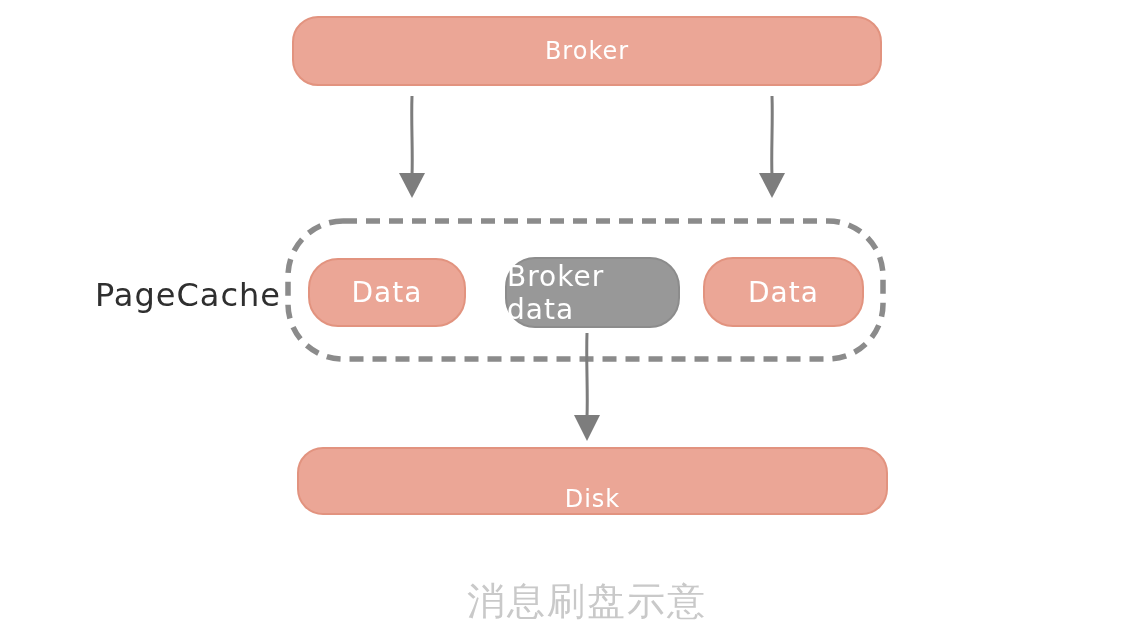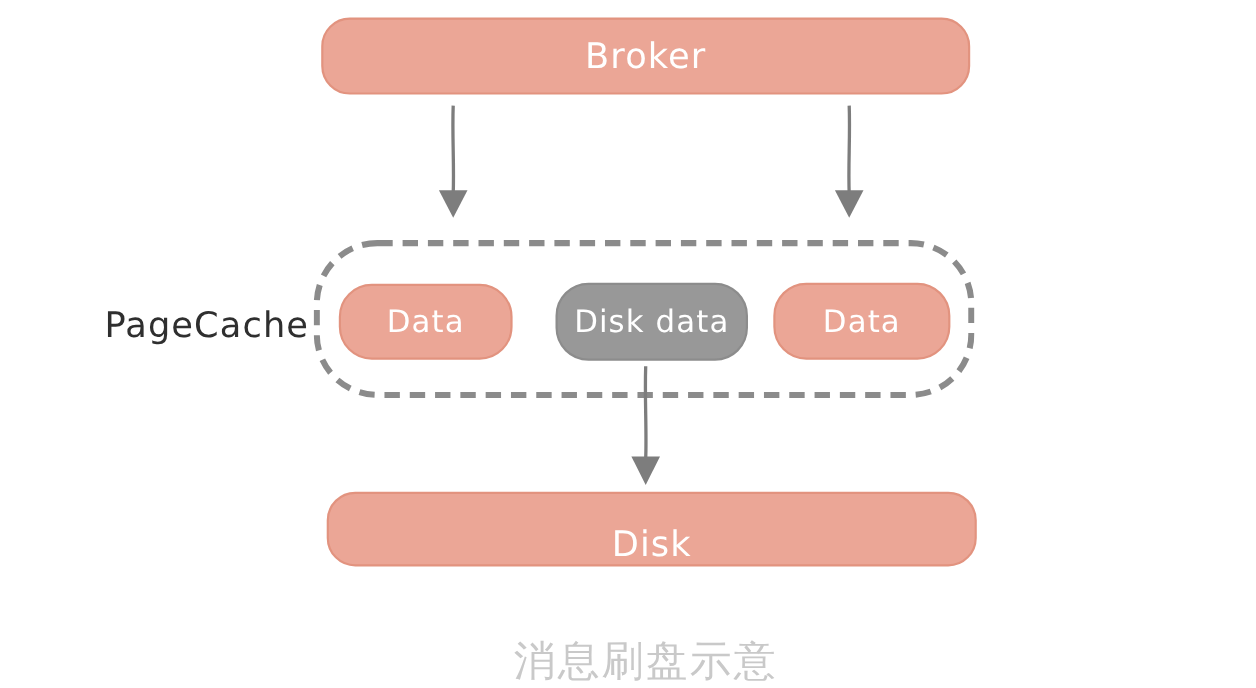--- a/index.html
+++ b/index.html
@@ -29,21 +29,21 @@
     letter-spacing:1px;
   }
   .salmon{
     background:var(--node-fill);
     border:2px solid var(--node-border);
   }
   .gray{
     background:var(--dirty-fill);
     border:2px solid var(--dirty-border);
   }
-  .wide{border-radius:26px;font-size:32px;}
+  .wide{border-radius:26px;font-size:24px;}
   .small{border-radius:30px;font-size:28px;}
   .box-broker{left:292px;top:16px;width:590px;height:70px;}
   .box-disk{left:297px;top:447px;width:591px;height:68px;align-items:flex-end;}
   .box-data-left{left:308px;top:258px;width:158px;height:69px;}
   .box-dirty{left:505px;top:257px;width:175px;height:71px;}
   .box-data-right{left:703px;top:257px;width:161px;height:70px;}
   .svg-abs{position:absolute;}
   .pagecache-label{
     position:absolute;left:95px;top:276px;width:170px;
     text-align:center;
@@ -83,21 +83,21 @@
     <rect class="dashed-rect" x="3" y="3" width="595" height="138" rx="55" stroke-width="5.5" stroke-dasharray="14 9"></rect>
   </svg>
 
   <div class="pagecache-label">PageCache</div>
 
   <div class="box salmon small box-data-left">
     <span>Data</span>
   </div>
 
   <div class="box gray small box-dirty">
-    <span>Disk data</span>
+    <span>Broker data</span>
   </div>
 
   <div class="box salmon small box-data-right">
     <span>Data</span>
   </div>
 
   <svg class="svg-abs" style="left:571px;top:331px;" width="32" height="112" viewBox="0 0 32 112">
     <path class="arrow-line" d="M16 2 C 15 32, 17 60, 16 86"></path>
     <polygon class="arrow-head" points="3,84 29,84 16,110"></polygon>
   </svg>

